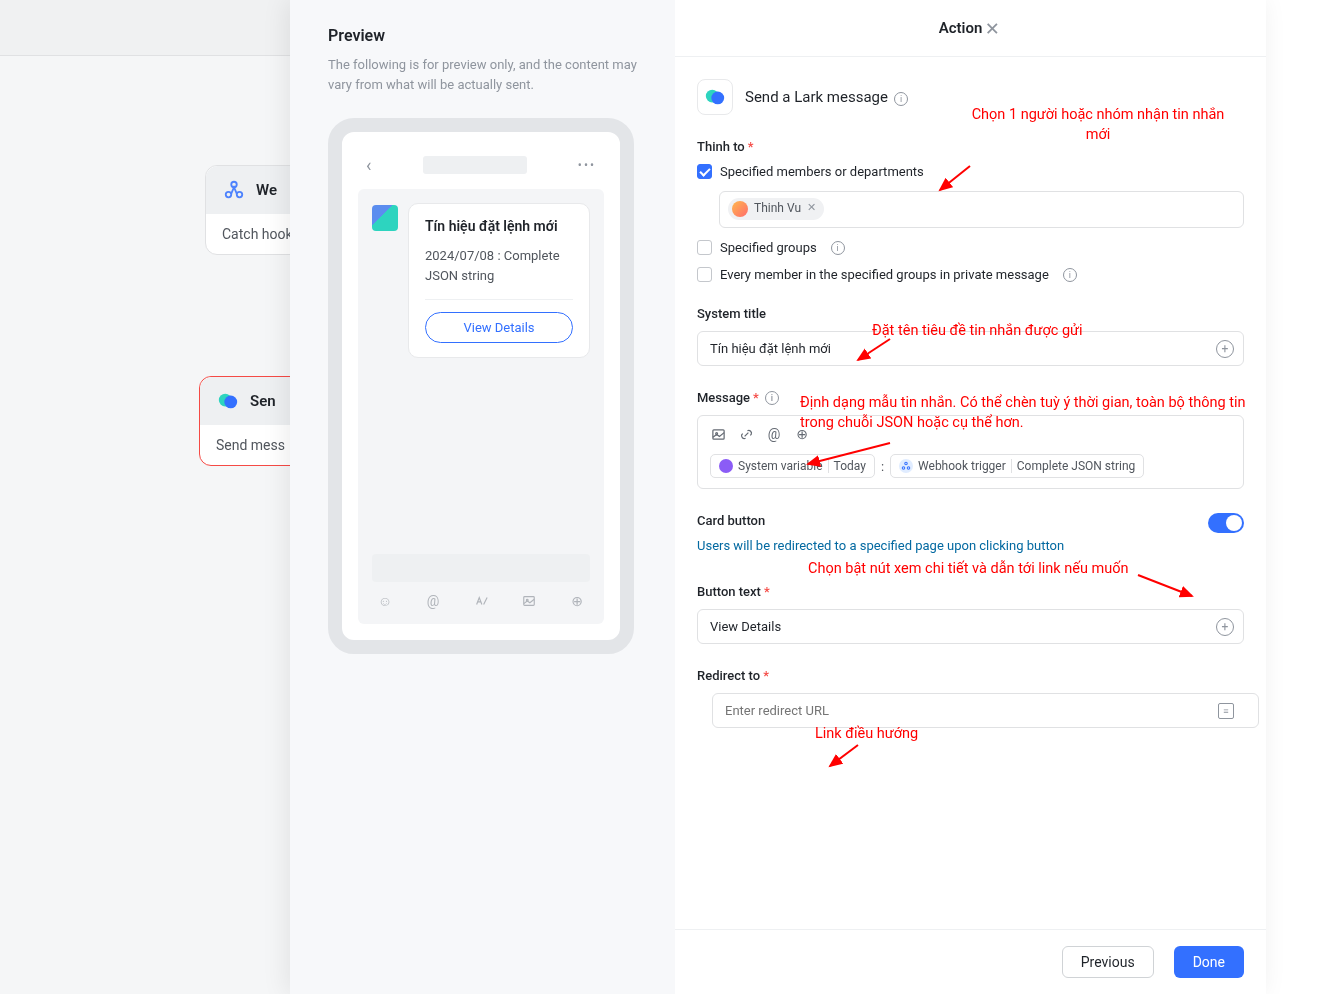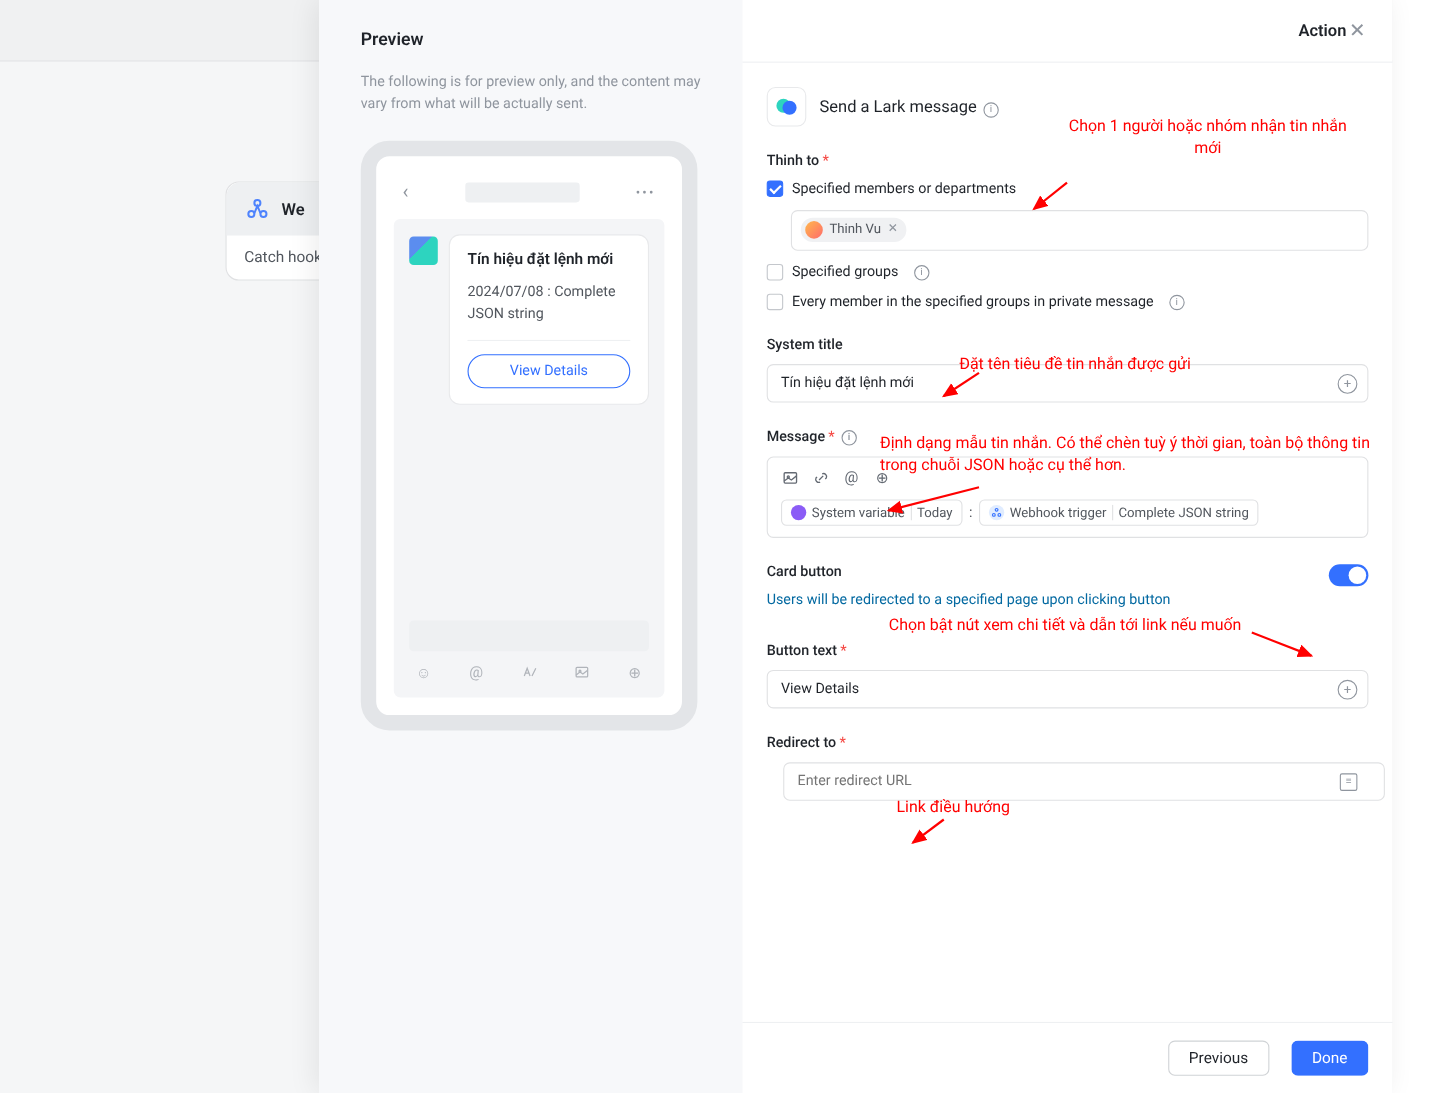--- a/index.html
+++ b/index.html
@@ -10,41 +10,41 @@
 .node{position:absolute;background:#fff;border:1px solid #e0e1e3;border-radius:12px;min-width:140px}
 .node-head{display:flex;align-items:center;gap:10px;padding:12px 16px;font-weight:600;font-size:15px;color:#1f2329;background:#eef0f2;border-radius:12px 12px 0 0}
 .node-body{padding:12px 16px;font-size:14px;color:#51565d}
 .node-icon{width:24px;height:24px;display:flex;align-items:center;justify-content:center}
 .node1{top:109px;left:205px;width:170px}
 .node2{top:320px;left:199px;width:175px;border:1px solid #f54a45;border-radius:12px}
 .panel{position:absolute;top:0;right:56px;bottom:0;left:290px;background:#fff;display:flex;box-shadow:-4px 0 24px rgba(0,0,0,.08)}
 .panel-right-strip{position:absolute;top:0;right:0;bottom:0;width:56px;background:#fff;box-shadow:-4px 0 24px rgba(0,0,0,.03)}
 .col-preview{width:385px;background:#f7f8fa;padding:26px 38px;display:flex;flex-direction:column}
 .col-form{flex:1;display:flex;flex-direction:column;min-width:0}
-.preview-title{font-size:16px;font-weight:600;color:#1f2329;margin-bottom:20px}
+.preview-title{font-size:16px;font-weight:600;color:#1f2329;margin-bottom:10px}
 .preview-sub{font-size:13px;color:#8f959e;line-height:1.5;margin-bottom:24px}
 .phone{background:#fff;border-radius:26px;padding:16px;width:306px;height:536px;border:14px solid #e3e5e8;display:flex;flex-direction:column}
 .phone-top{display:flex;align-items:center;padding:6px 8px 14px;gap:12px}
 .phone-back{color:#8f959e;font-size:18px}
 .phone-title{flex:1;display:flex;justify-content:center}
 .phone-title-box{width:104px;height:18px;background:#eef0f2;border-radius:3px}
 .phone-dots{color:#8f959e;letter-spacing:2px;font-size:12px}
 .phone-body{flex:1;background:#f4f5f7;border-radius:6px;padding:14px;display:flex;flex-direction:column}
 .card{display:flex;gap:10px}
 .card-icon{width:26px;height:26px;border-radius:4px;background:linear-gradient(135deg,#5b8def 40%,#2dd4bf 40%);flex-shrink:0;margin-top:2px}
 .card-bubble{background:#fff;border:1px solid #e8e9eb;border-radius:10px;padding:14px 16px;flex:1}
 .card-title{font-weight:600;font-size:14px;color:#1f2329;margin-bottom:12px}
 .card-text{font-size:13px;color:#51565d;line-height:1.5;margin-bottom:14px}
 .card-hr{border:none;border-top:1px solid #eef0f2;margin-bottom:12px}
 .card-btn{width:100%;border:1px solid #3370ff;color:#3370ff;background:#fff;border-radius:16px;padding:7px 0;font-size:13px;cursor:pointer}
 .phone-bottom{margin-top:auto}
 .phone-input{height:28px;background:#eef0f2;border-radius:4px;margin-bottom:10px}
 .phone-icons{display:flex;justify-content:space-between;padding:0 4px}
 .phone-icons span{width:18px;height:18px;color:#b0b4ba;display:flex;align-items:center;justify-content:center;font-size:14px}
-.hdr{display:flex;align-items:center;justify-content:flex-end;padding:18px 22px;border-bottom:1px solid #eef0f2}
+.hdr{display:flex;align-items:center;justify-content:center;padding:18px 22px;border-bottom:1px solid #eef0f2}
 .hdr-title{font-size:15px;font-weight:600;color:#1f2329}
 .close{color:#8f959e;cursor:pointer;font-size:18px;width:20px;height:20px;display:flex;align-items:center;justify-content:center}
 .form-scroll{flex:1;overflow:auto;padding:22px}
 .action-head{display:flex;align-items:center;gap:12px;margin-bottom:24px}
 .action-icon{width:36px;height:36px;border:1px solid #e8e9eb;border-radius:8px;display:flex;align-items:center;justify-content:center}
 .action-title{font-size:15px;font-weight:400;color:#1f2329}
 .info{width:14px;height:14px;border:1px solid #8f959e;border-radius:50%;display:inline-flex;align-items:center;justify-content:center;font-size:9px;color:#8f959e;margin-left:6px}
 .field{margin-bottom:24px}
 .label{font-size:13px;color:#1f2329;font-weight:500;margin-bottom:10px;display:flex;align-items:center}
 .req{color:#f54a45;margin-left:3px}
@@ -93,20 +93,32 @@
               <circle cx="6" cy="17" r="3"></circle>
               <circle cx="18" cy="17" r="3"></circle>
               <circle cx="12" cy="6" r="3"></circle>
               <path d="M9 16l3-7 3 7"></path>
             </svg>
         </span>
         <span>We</span>
       </div>
       <div class="node-body">Catch hook</div>
     </div>
+    <div class="node node2">
+      <div class="node-head">
+        <span class="node-icon">
+          <svg width="22" height="22" viewBox="0 0 24 24">
+              <circle cx="9" cy="11" r="7" fill="#2dd4bf"></circle>
+              <circle cx="15" cy="13" r="7" fill="#3370ff"></circle>
+            </svg>
+        </span>
+        <span>Sen</span>
+      </div>
+      <div class="node-body">Send mess</div>
+    </div>
   </div>
 </div>
 
 <div class="panel-right-strip"></div>
 
 <div class="panel">
 
   <div class="col-preview">
     <div class="preview-title">Preview</div>
     <div class="preview-sub">The following is for preview only, and the content may vary from what will be actually sent.</div>

